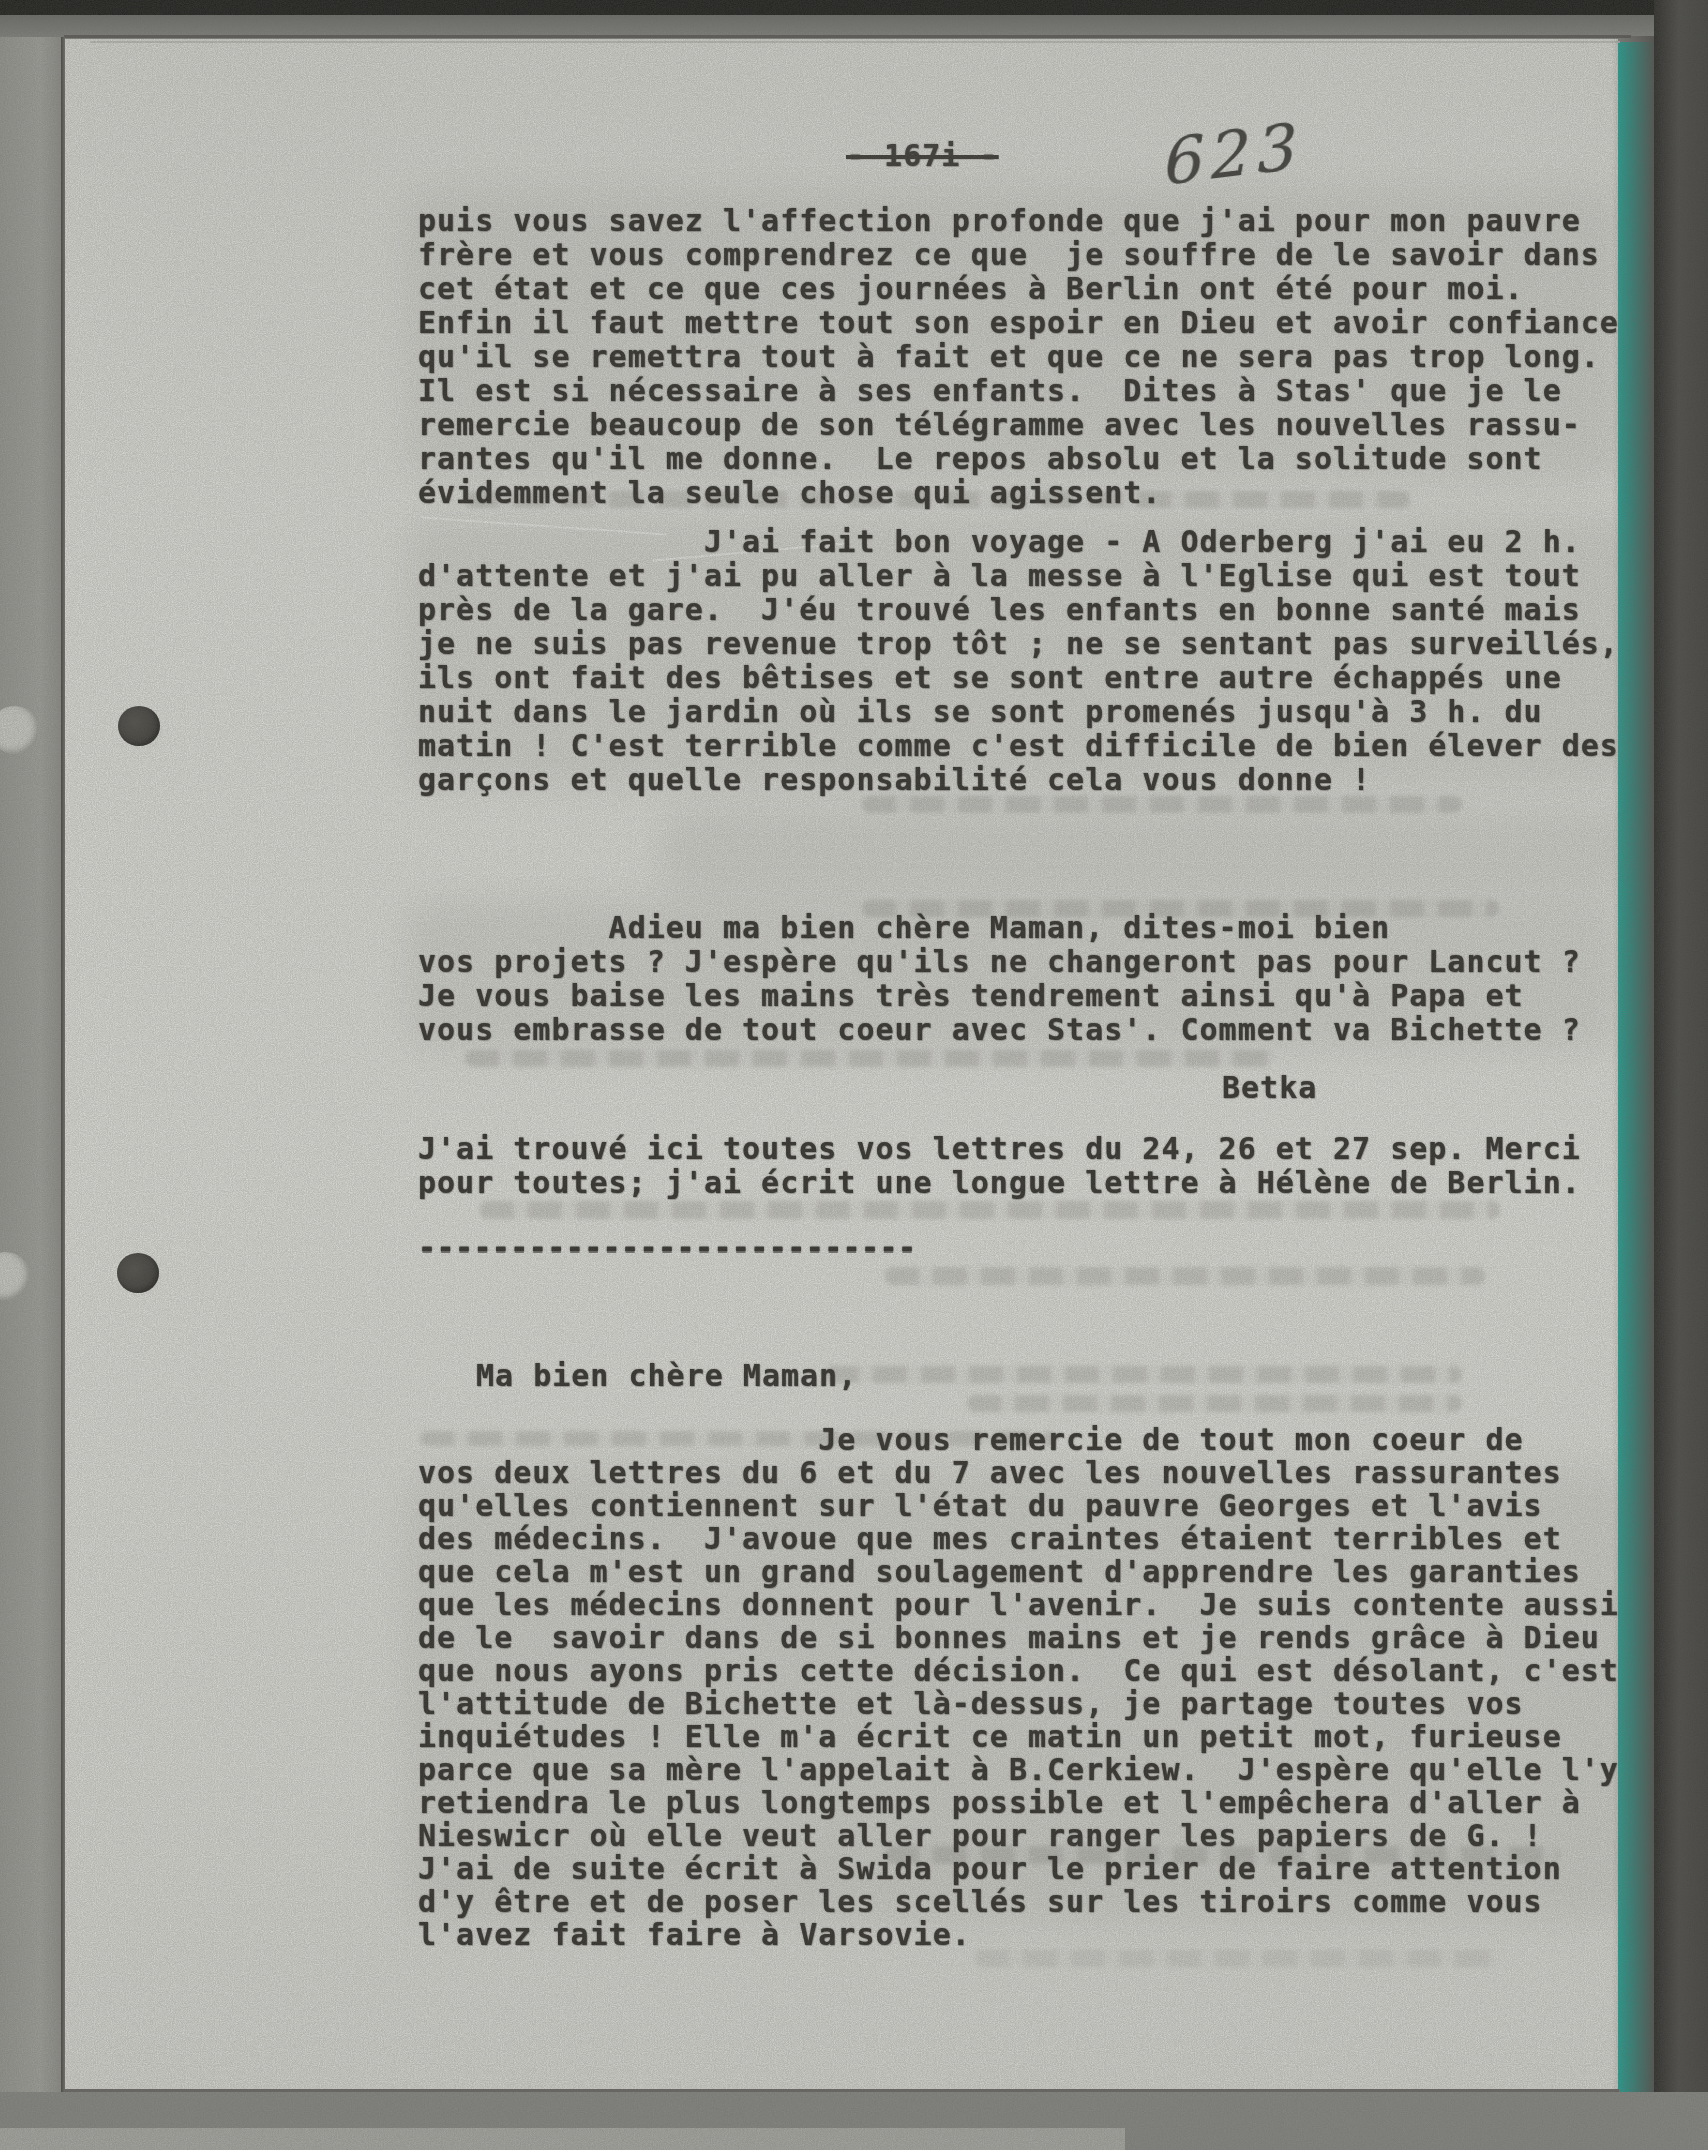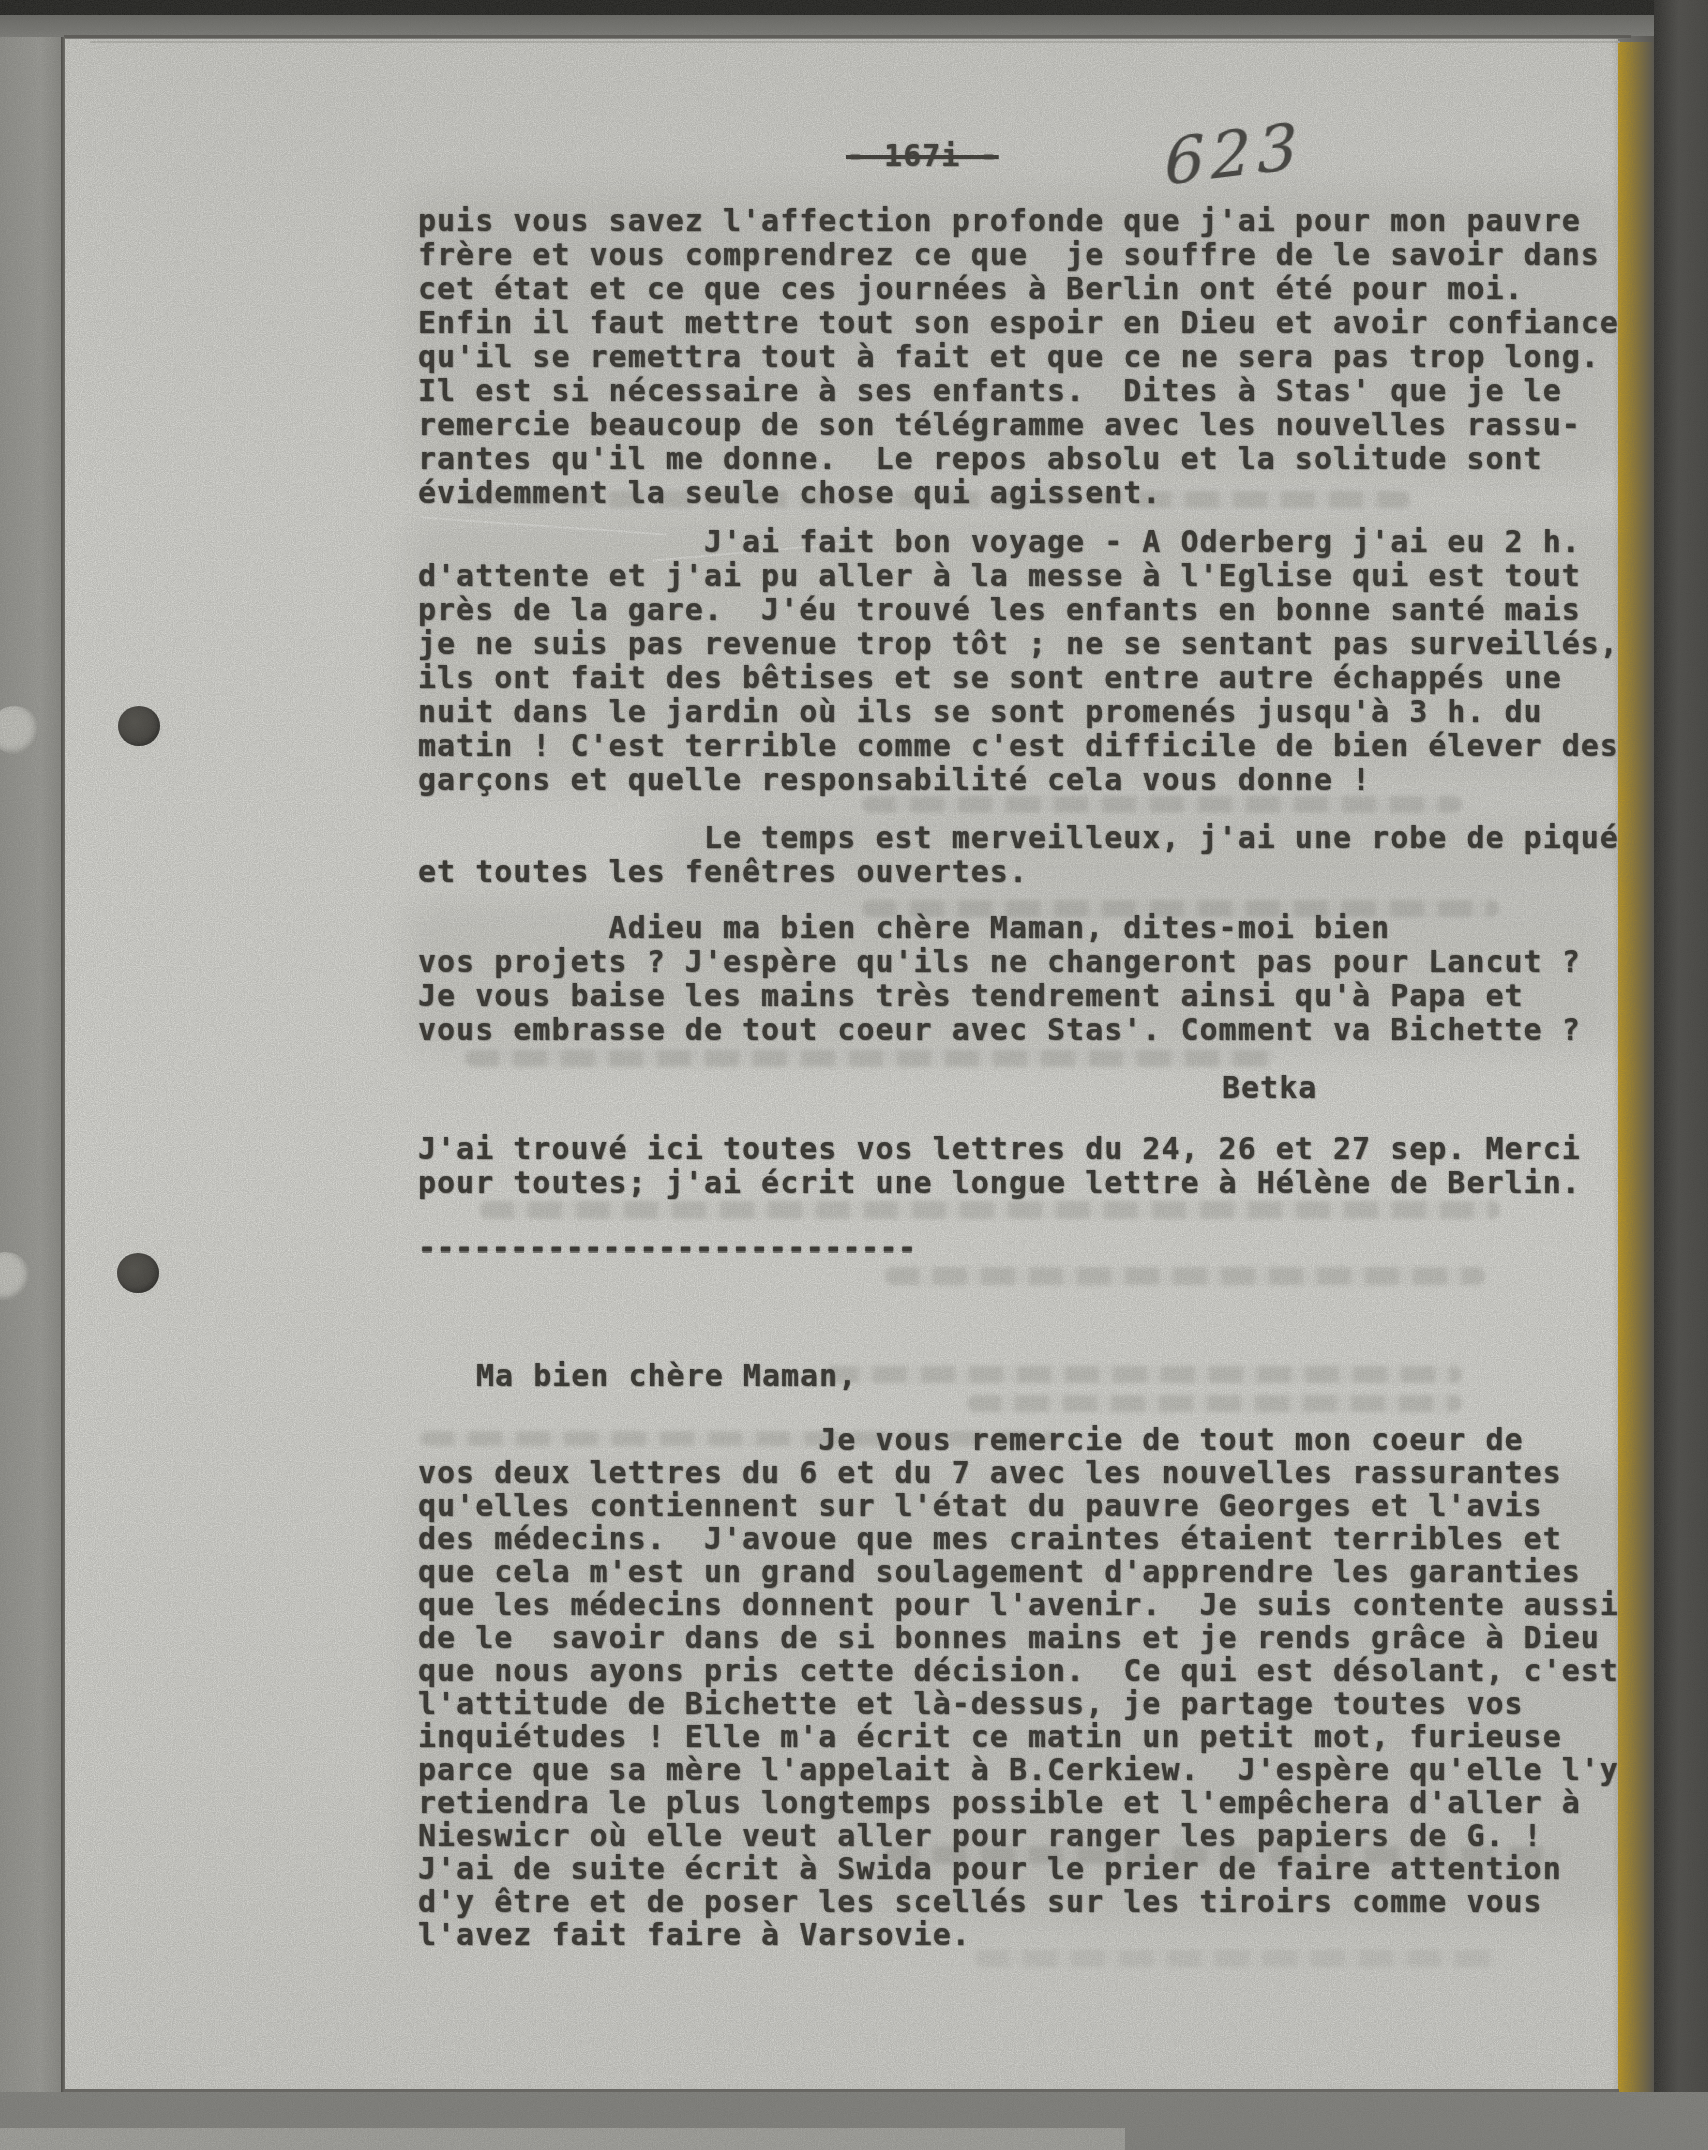--- a/index.html
+++ b/index.html
@@ -1,18 +1,18 @@
 <!DOCTYPE html>
 <html style="font-size:12px"><head>
 <meta charset="utf-8">
 <style>
   html,body{margin:0;padding:0;background:#55544f;}
   #scan{
     position:relative;width:1709px;height:2151px;overflow:hidden;
-    background:#eab308;font-family:"DejaVu Sans Mono",monospace;
+    background:#14b8a6;font-family:"DejaVu Sans Mono",monospace;
   }
   
   .topbar{position:absolute;left:0;top:0;width:1709px;height:15px;background:#161614;}
   .topband{position:absolute;left:0;top:15px;width:1709px;height:27px;
     background:linear-gradient(180deg,#6f6f6b,#8b8b87);}
   .leftstrip{position:absolute;left:0;top:37px;width:67px;height:2059px;
     background:linear-gradient(90deg,#9d9d98,#a9a9a4 60%,#8f8f8a);}
   .rightstrip{position:absolute;left:1654px;top:0;width:55px;height:2151px;
     background:linear-gradient(90deg,#262523,#4a4946 45%,#403f3c);}
   .rightshadow{position:absolute;left:1612px;top:36px;width:43px;height:2061px;
@@ -110,22 +110,20 @@
 rantes qu'il me donne.  Le repos absolu et la solitude sont
 évidemment la seule chose qui agissent.</pre>
   <pre class="tw" style="left:418px;top:525px;">               J'ai fait bon voyage - A Oderberg j'ai eu 2 h.
 d'attente et j'ai pu aller à la messe à l'Eglise qui est tout
 près de la gare.  J'éu trouvé les enfants en bonne santé mais
 je ne suis pas revenue trop tôt ; ne se sentant pas surveillés,
 ils ont fait des bêtises et se sont entre autre échappés une
 nuit dans le jardin où ils se sont promenés jusqu'à 3 h. du
 matin ! C'est terrible comme c'est difficile de bien élever des
 garçons et quelle responsabilité cela vous donne !</pre>
-  <pre class="tw" style="left:418px;top:821px;">               Le temps est merveilleux, j'ai une robe de piqué
-et toutes les fenêtres ouvertes.</pre>
   <pre class="tw" style="left:418px;top:911px;">          Adieu ma bien chère Maman, dites-moi bien
 vos projets ? J'espère qu'ils ne changeront pas pour Lancut ?
 Je vous baise les mains très tendrement ainsi qu'à Papa et
 vous embrasse de tout coeur avec Stas'. Comment va Bichette ?</pre>
   <div class="tw" style="left:1222px;top:1071px;">Betka</div>
   <pre class="tw" style="left:418px;top:1132px;">J'ai trouvé ici toutes vos lettres du 24, 26 et 27 sep. Merci
 pour toutes; j'ai écrit une longue lettre à Hélène de Berlin.</pre>
   <div class="tw sep" style="left:418px;top:1231px;">---------------------------</div>
 
   <div class="tw" style="left:436px;top:1359px;padding-left:40px;">Ma bien chère Maman,</div>

